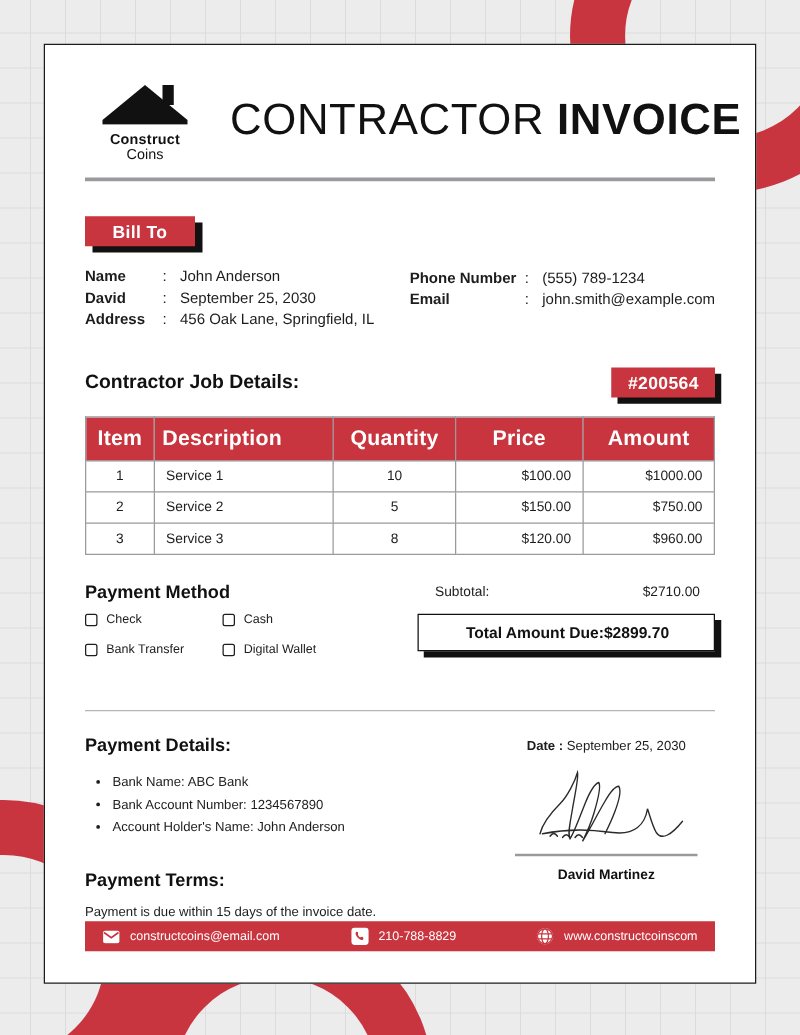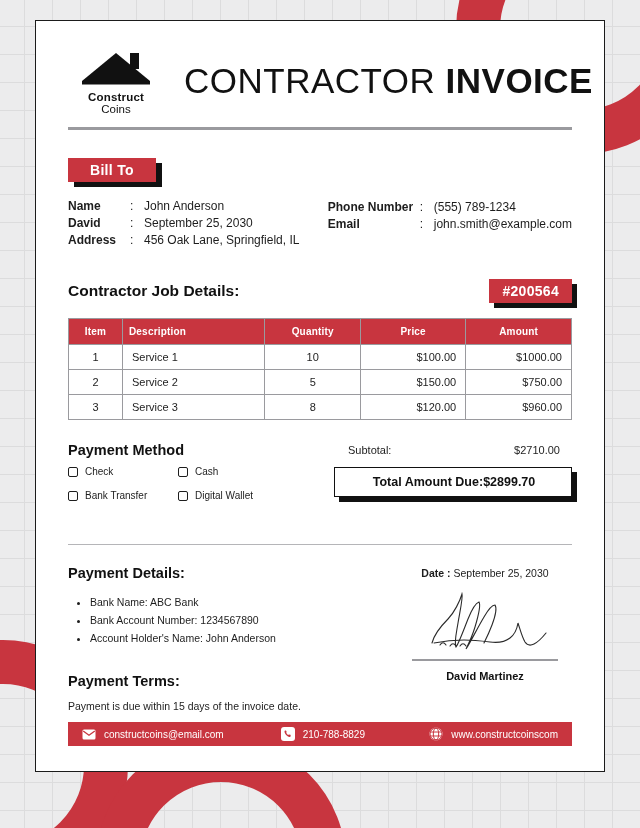--- a/index.html
+++ b/index.html
@@ -27,21 +27,21 @@
     border-radius: 50%;
     border: 44px solid #c8353f;
   }
   .arc-tr { width: 250px; height: 250px; top: -96px; right: -66px; }
   .arc-bl { width: 250px; height: 250px; bottom: -62px; left: -122px; }
   .arc-bm { width: 250px; height: 250px; bottom: -160px; left: 96px; }
 
   
   .card {
     position: absolute;
-    left: 35px; top: 20px;
+    left: 35px; top: 35px;
     width: 570px; height: 752px;
     background: #ffffff;
     border: 1px solid #1b1b1b;
     padding: 26px 32px 0 32px;
     z-index: 5;
   }
 
   
   .header { display: flex; align-items: center; gap: 20px; }
   .logo { width: 96px; text-align: center; flex: 0 0 auto; padding-top: 4px;}
@@ -82,21 +82,21 @@
   .invno {
     background: #c8353f; color: #fff; font-weight: bold;
     font-size: 14px; padding: 4px 13px; box-shadow: 5px 5px 0 #111;
     letter-spacing: .3px;
   }
 
   
   table { width: 100%; border-collapse: collapse; margin-top: 15px; }
   thead th {
     background: #c8353f; color: #fff;
-    font-size: 10px; font-weight: bold;
+    font-size: 17px; font-weight: bold;
     padding: 7px 6px; border: 1px solid #9a9a9e;
     letter-spacing: .2px;
   }
   tbody td {
     font-size: 11px; color: #1d1d1d;
     padding: 6px 9px; border: 1px solid #9a9a9e;
     height: 24px;
   }
   .c-item  { width: 56px;  text-align: center; }
   .c-desc  { width: 150px; text-align: left; }

